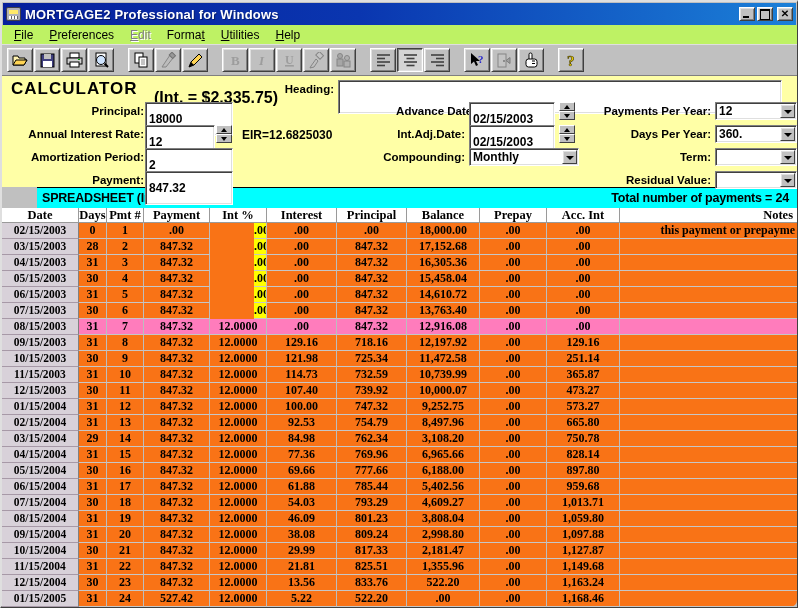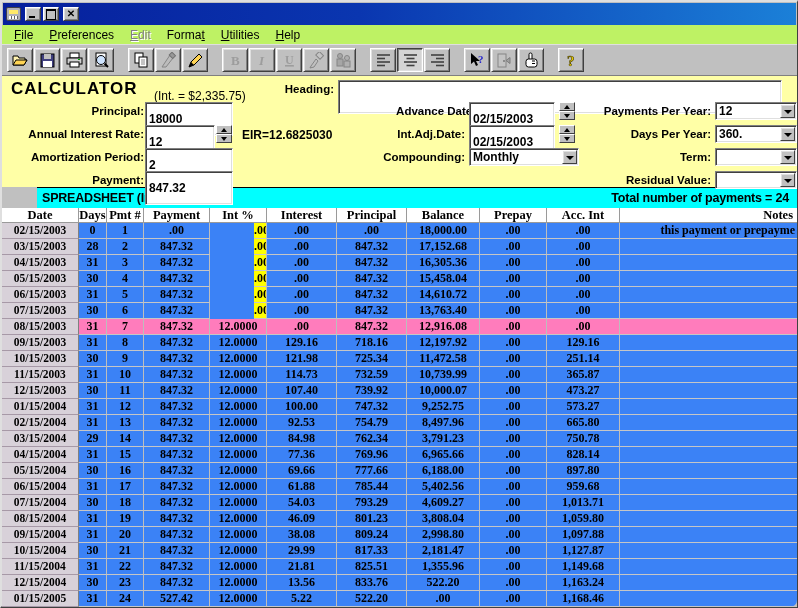--- a/index.html
+++ b/index.html
@@ -47,21 +47,21 @@
   .tbtn.pressed { border-color:#404040 #fff #fff #404040;
     box-shadow:inset 1px 1px 0 #808080, inset -1px -1px 0 #dfdfdf; background:#d4d4d4; }
   .tbtn.gap { margin-left:13px; }
   .tbtn.disabled .ticon { filter:grayscale(1) opacity(.55); }
   .ticon { width:17px; height:17px; display:block; }
   .ticon svg { width:17px; height:17px; display:block; }
 
   
   .calc { height:112px; background:#ffffa6; position:relative; border-top:1px solid #808080; }
   .calc-title { position:absolute; left:9px; top:3px; font-size:17px; font-weight:bold; letter-spacing:1px; color:#000; }
-  .calc-subtitle { position:absolute; left:152px; top:13px; font-size:12px; font-weight:normal; color:#000; }
+  .calc-subtitle { position:absolute; left:152px; top:13px; font-size:16px; font-weight:bold; color:#000; }
   .flabel { position:absolute; font-size:11.5px; font-weight:bold; color:#000; text-align:right; white-space:nowrap; }
   .field { position:absolute; height:18px; background:#fff; font-family:"Liberation Sans",sans-serif;
     font-size:12px; font-weight:bold; color:#000; padding:16px 3px;
     border:1px solid; border-color:#808080 #fff #fff #808080;
     box-shadow:inset 1px 1px 0 #404040, inset -1px -1px 0 #dfdfdf; outline:none; }
   .eir { position:absolute; left:240px; top:52px; font-size:12px; font-weight:bold; color:#000; }
   .spinner { position:absolute; width:16px; height:18px; display:flex; flex-direction:column; }
   .spin { flex:1; background:#c0c0c0; position:relative;
     border:1px solid; border-color:#fff #404040 #404040 #fff; }
   .spin::after { content:""; position:absolute; left:4px; }
@@ -77,41 +77,42 @@
     box-shadow:inset 1px 1px 0 #dfdfdf; }
   .combo .cbtn::after { content:""; position:absolute; left:3px; top:5px;
     border-left:4px solid transparent; border-right:4px solid transparent; border-top:4px solid #000; }
 
   
   .ssbar { height:21px; background:#00ffff; border-top:1px solid #000;
     display:flex; align-items:center; justify-content:space-between; padding:0 8px 0 5px;margin-left:35px; }
   .ssbar .ss-title, .ssbar .ss-total { font-size:12.5px; font-weight:bold; color:#000; letter-spacing:-0.2px; }
 
   
-  .grid { width:100%; background:#3b82f6; font-family:"Liberation Serif", serif; font-weight:bold;border-radius:7px; }
+  .grid { width:100%; background:#f97316; font-family:"Liberation Serif", serif; font-weight:bold;border-radius:7px; }
   .tr, .thead-row { display:grid;
     grid-template-columns:77px 28px 37px 66px 57px 70px 70px 73px 67px 73px 1fr; }
   .thead-row { height:15px; background:#fff; border-bottom:1px solid #9a9a9a; }
   .th { font-size:12.5px; text-align:center; line-height:15px; border-right:1px solid #9a9a9a; overflow:hidden; }
   .th:last-child { text-align:right; padding-right:4px; border-right:none; }
   .tr { height:16px; }
   .td { font-size:12px; line-height:15px; text-align:center; border-right:1px solid #bdbdbd;
     border-bottom:1px solid #c6c6c6; overflow:hidden; white-space:nowrap; }
   .td:last-child { border-right:none; text-align:right; padding-right:2px; }
   .td.date-cell { background:#d8d1d9; border-right:1px solid #808080; border-bottom:1px solid #a799a7; font-size:11.5px; }
   .td.yellow { background:#ffff00;margin-left:44px; }
   .tr.pink .td:not(.date-cell) { background:#ff7cbc; }
 </style>
 </head>
 <body>
 
 <div class="window">
 
   <div class="titlebar">
     <span class="title-icon"></span>
+    <span class="title-text">MORTGAGE2 Professional for Windows</span>
     <span class="winbtns">
       <span class="winbtn min"></span>
       <span class="winbtn max"></span>
       <span class="winbtn close"></span>
     </span>
   </div>
 
   <div class="menubar" id="menubar">
       <div class="menu-item"><span class="u">F</span>ile</div>
       <div class="menu-item"><span class="u">P</span>references</div>
@@ -556,21 +557,21 @@
           <div class="td"></div>
         </div>
         <div class="tr">
           <div class="td date-cell">03/15/2004</div>
           <div class="td">29</div>
           <div class="td">14</div>
           <div class="td">847.32</div>
           <div class="td">12.0000</div>
           <div class="td">84.98</div>
           <div class="td">762.34</div>
-          <div class="td">3,791.23</div>
+          <div class="td">3,108.20</div>
           <div class="td">.00</div>
           <div class="td">750.78</div>
           <div class="td"></div>
         </div>
         <div class="tr">
           <div class="td date-cell">04/15/2004</div>
           <div class="td">31</div>
           <div class="td">15</div>
           <div class="td">847.32</div>
           <div class="td">12.0000</div>

